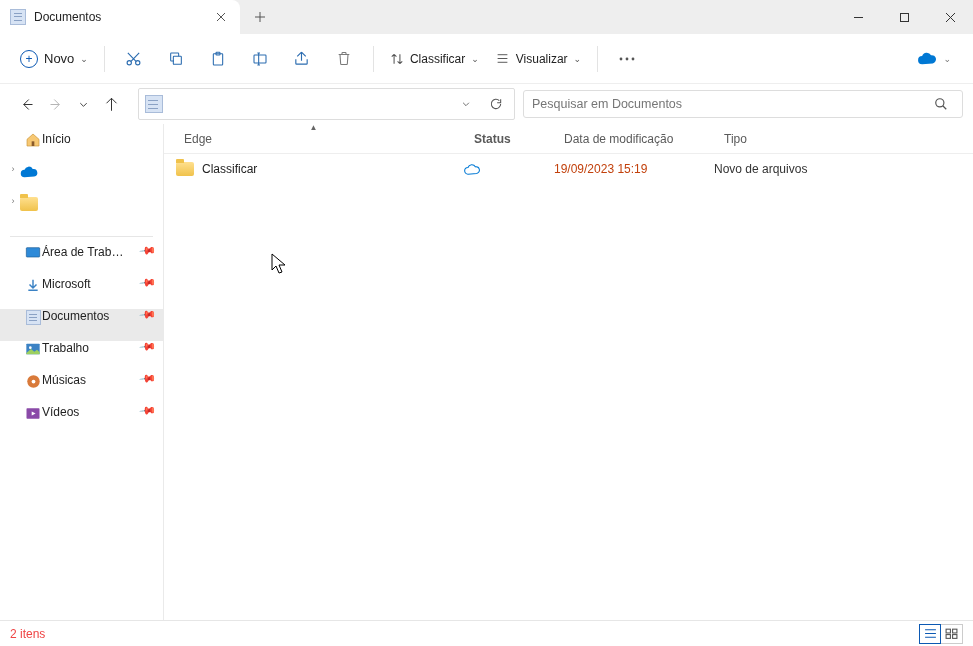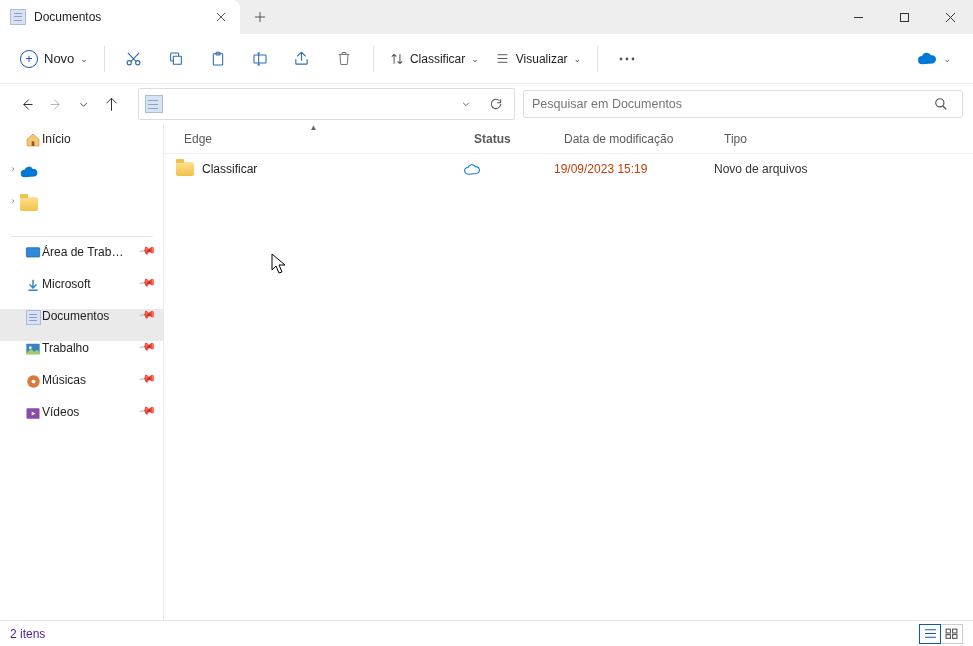--- a/index.html
+++ b/index.html
@@ -80,21 +80,21 @@
 .row .c-date { width: 160px; color: #c2410c; }
 .row .c-type { width: 135px; color: #333; white-space: nowrap; overflow: hidden; text-overflow: ellipsis; }
 .row .c-size { width: 100px; text-align: right; padding-right: 20px; color: #333; }
 
 .ficon.folder { width: 18px; height: 14px; background: linear-gradient(#ffe08f,#f0c24b); border-radius: 2px; position: relative; }
 .ficon.folder::before { content: ""; position: absolute; top: -3px; left: 0; width: 8px; height: 4px; background: #f0c24b; border-radius: 1px 1px 0 0; }
 .ficon.pdf { width: 16px; height: 18px; background: #fff; border: 1px solid #d0a080; position: relative; display: flex; align-items: center; justify-content: center; }
 .ficon.pdf::after { content: "PDF"; position: absolute; font-size: 6px; background: #c0392b; color: #fff; padding: 0 1px; top: 2px; left: -2px; }
 
 
-.statusbar { height: 26px; border-top: 1px solid #e6e6e6; display: flex; align-items: center; padding: 0 10px; font-size: 12px; color: #4c1d95; }
+.statusbar { height: 26px; border-top: 1px solid #e6e6e6; display: flex; align-items: center; padding: 0 10px; font-size: 12px; color: #ef4444; }
 .statusbar .sp { flex: 1; }
 .view-toggle { display: flex; gap: 0; }
 .vt { width: 22px; height: 20px; border: 1px solid #ccc; display: flex; align-items: center; justify-content: center; cursor: pointer; }
 .vt.active { border-color: #0c59b3; color: #0c59b3; }
 .vt + .vt { border-left: none; }
 
 
 .cursor { position: absolute; left: 271px; top: 253px; pointer-events: none; }
 
 svg { display: block; }

